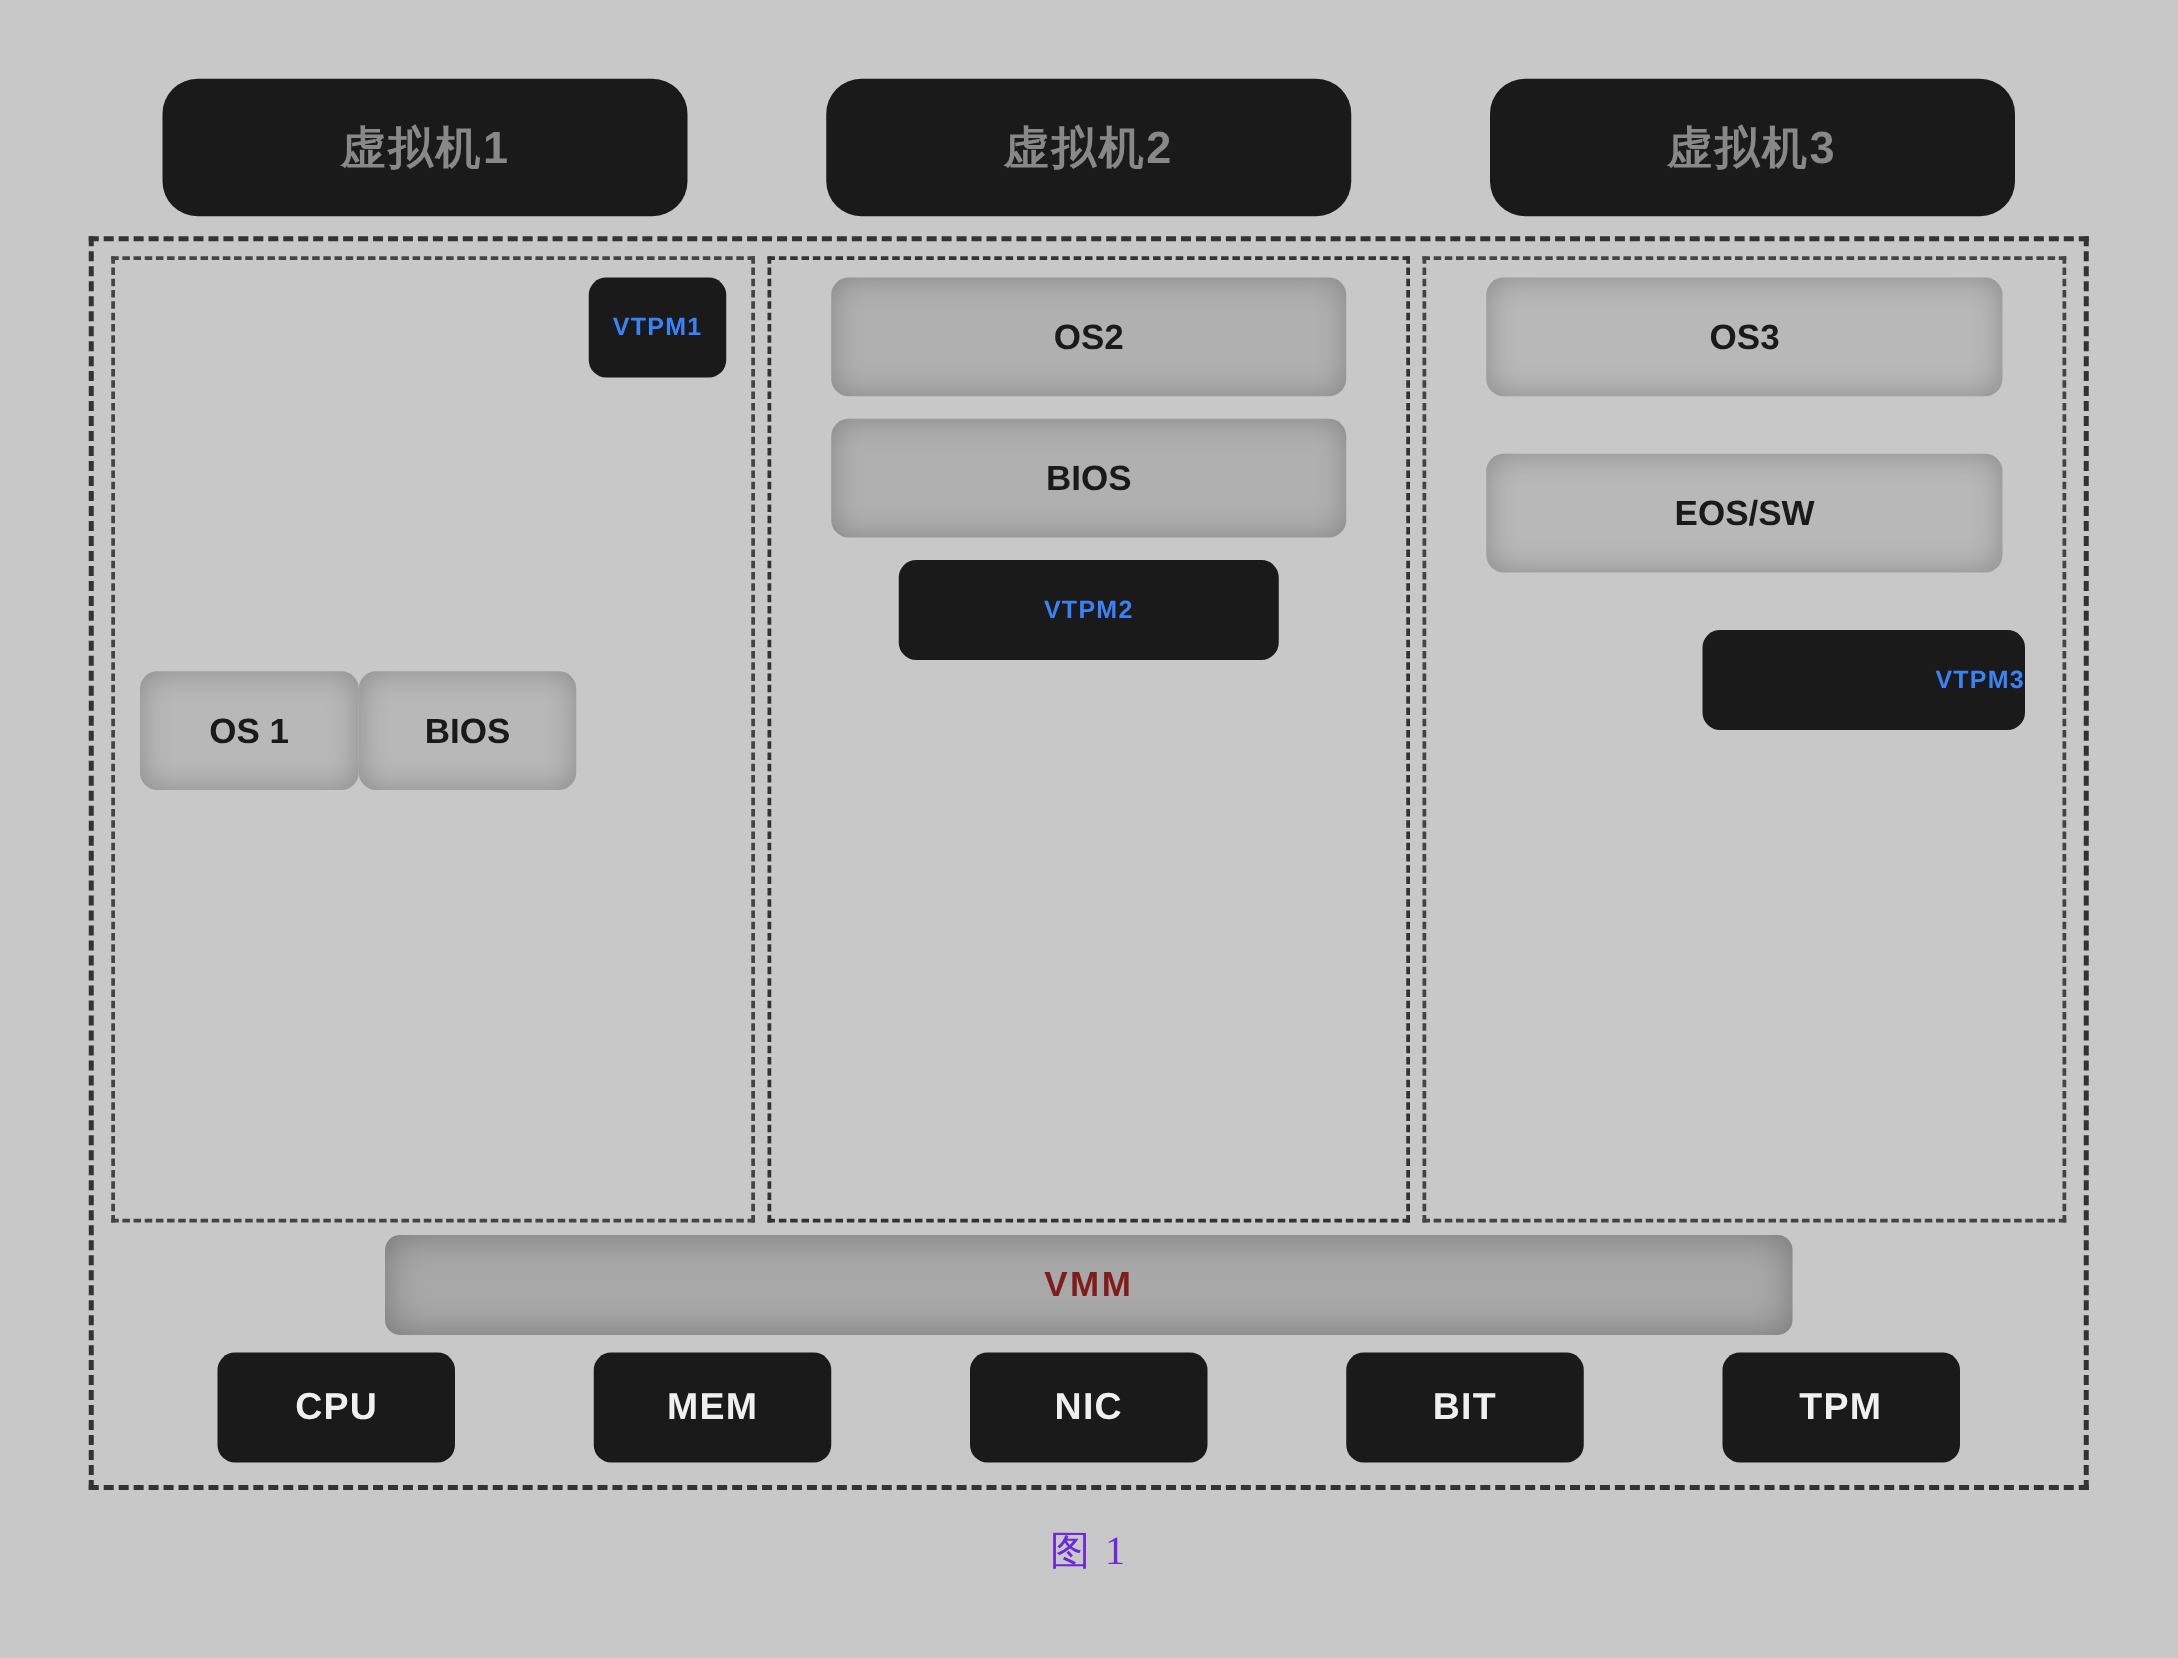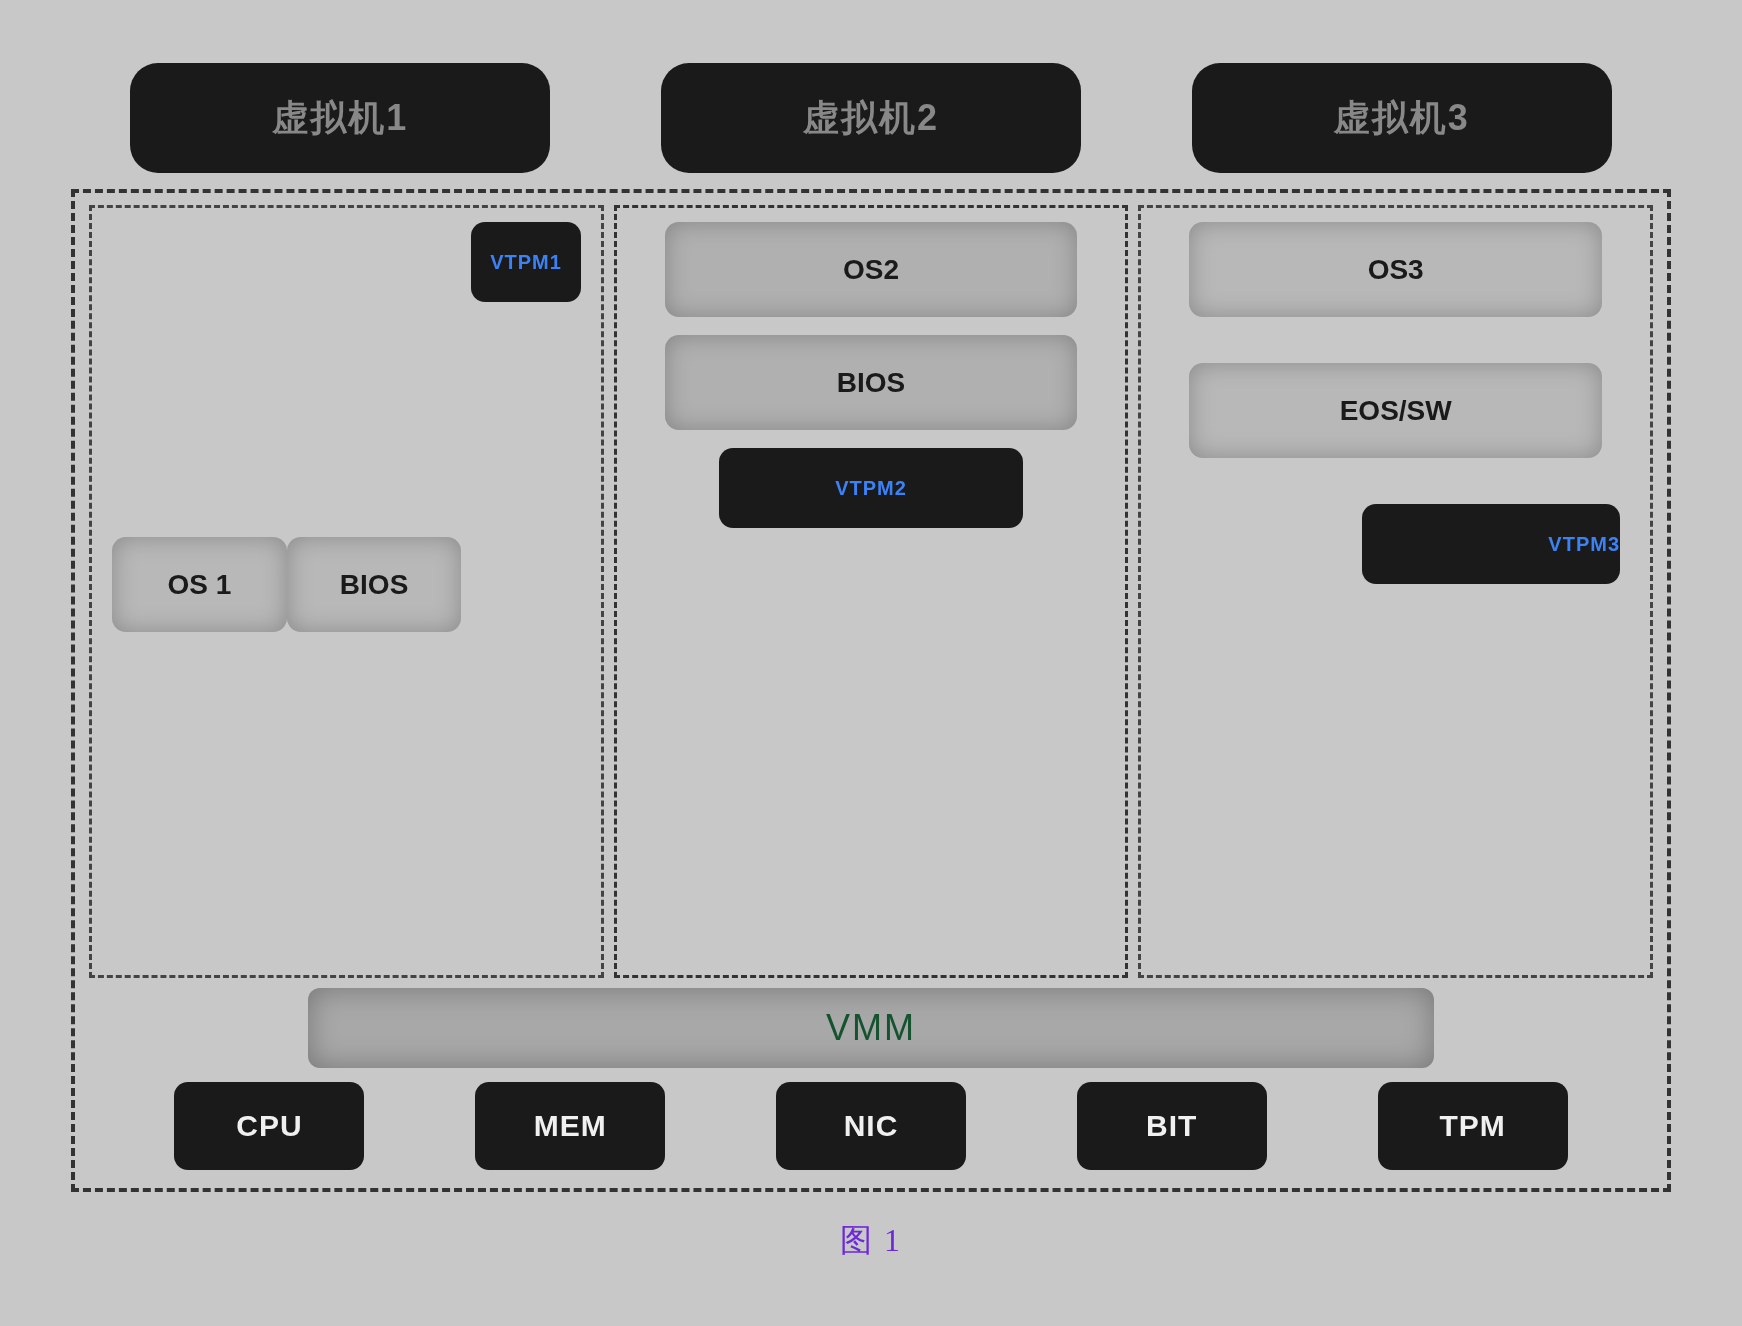--- a/index.html
+++ b/index.html
@@ -209,21 +209,21 @@
         <div style="background:#1a1a1a; border-radius:14px; width:55%; height:80px; display:flex; align-items:center; justify-content:flex-end; margin-bottom:14px; align-self:flex-end; margin-right:10px;">
           <span class="component-label-white">VTPM3</span>
         </div>
         <div style="flex:1;"></div>
       </div>
 
     </div>
 
     <div style="width:100%; display:flex; justify-content:center; margin: 10px 0 6px 0;">
       <div style="background:#a8a8a8; border-radius:12px; height:80px; width:72%; display:flex; align-items:center; justify-content:center; box-shadow:inset 0 0 30px rgba(0,0,0,0.3);">
-        <span style="color:#14532d; font-size:36px; font-weight:normal; letter-spacing:2px;">VMM</span>
+        <span style="color:#7f1d1d; font-size:28px; font-weight:bold; letter-spacing:2px;">VMM</span>
       </div>
     </div>
 
     <div class="hw-section" style="display:flex; justify-content:space-around; width:100%; padding:8px 30px 4px 30px;">
       <div class="hw-box" style="background:#1a1a1a; border-radius:14px; width:190px; height:88px; display:flex; align-items:center; justify-content:center;">
         <span class="hw-label">CPU</span>
       </div>
       <div class="hw-box" style="background:#1a1a1a; border-radius:14px; width:190px; height:88px; display:flex; align-items:center; justify-content:center;">
         <span class="hw-label">MEM</span>
       </div>

